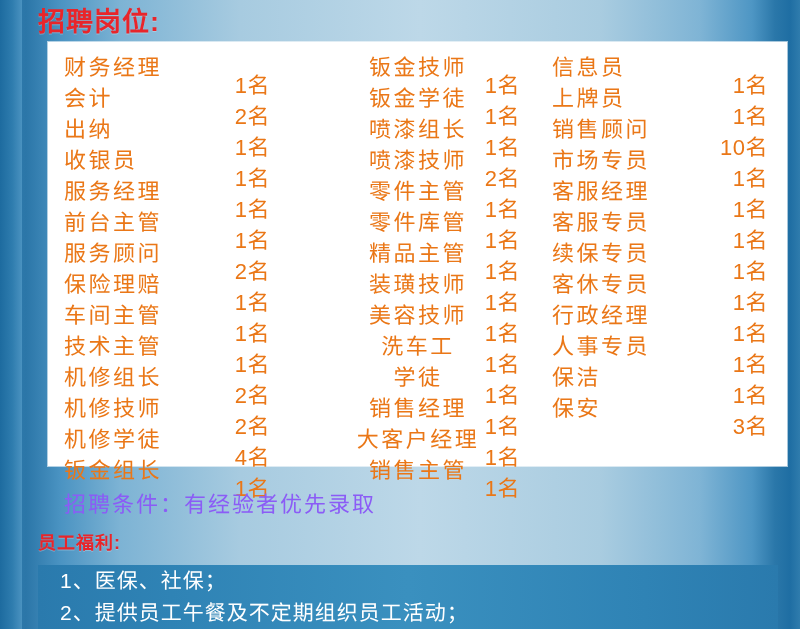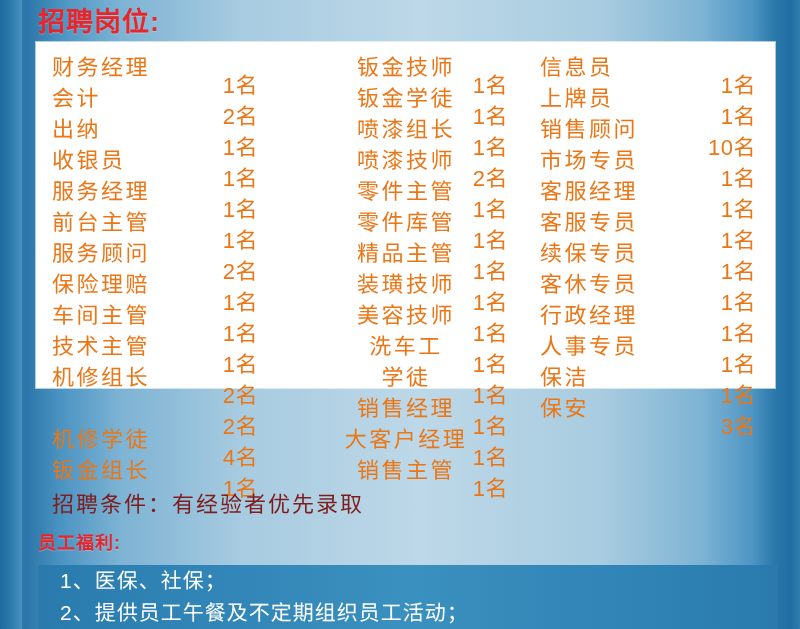--- a/index.html
+++ b/index.html
@@ -73,24 +73,24 @@
   #benefits-heading {
     left: 38px;
     top: 528px;
     font-size: 18px;
     line-height: 30px;
   }
 
   
   #jobs-panel {
     position: absolute;
-    left: 36px;
+    left: 48px;
     top: 42px;
     width: 739px;
-    height: 346px;
+    height: 424px;
     background: #ffffff;
     box-shadow: 0 0 0 1px rgba(255,255,255,0.6);
   }
 
   .jobs-columns {
     position: relative;
     width: 100%;
     height: 100%;
   }
 
@@ -124,21 +124,21 @@
     margin-top: 18px;
   }
   #job-col-0 .job-count { right: 18px; }
   #job-col-1 .job-count { right: 24px; }
   #job-col-2 .job-count { right: 10px; }
 
   #requirement-row {
     position: absolute;
     left: 16px;
     top: 444px;
-    color: #7f1d1d;
+    color: #8b5cf6;
     font-size: 22px;
     letter-spacing: 2px;
     white-space: nowrap;
     font-family: Liberation Mono, monospace;
   }
 
   
   #benefits-box {
     position: absolute;
     left: 38px;
@@ -179,21 +179,21 @@
           <div class="job-row"><span class="job-title">会计</span><span class="job-count">2名</span></div>
           <div class="job-row"><span class="job-title">出纳</span><span class="job-count">1名</span></div>
           <div class="job-row"><span class="job-title">收银员</span><span class="job-count">1名</span></div>
           <div class="job-row"><span class="job-title">服务经理</span><span class="job-count">1名</span></div>
           <div class="job-row"><span class="job-title">前台主管</span><span class="job-count">1名</span></div>
           <div class="job-row"><span class="job-title">服务顾问</span><span class="job-count">2名</span></div>
           <div class="job-row"><span class="job-title">保险理赔</span><span class="job-count">1名</span></div>
           <div class="job-row"><span class="job-title">车间主管</span><span class="job-count">1名</span></div>
           <div class="job-row"><span class="job-title">技术主管</span><span class="job-count">1名</span></div>
           <div class="job-row"><span class="job-title">机修组长</span><span class="job-count">2名</span></div>
-          <div class="job-row"><span class="job-count">2名</span></div>
+          <div class="job-row"><span class="job-title">机修技师</span><span class="job-count">2名</span></div>
           <div class="job-row"><span class="job-title">机修学徒</span><span class="job-count">4名</span></div>
           <div class="job-row"><span class="job-title">钣金组长</span><span class="job-count">1名</span></div>
         </div>
       <div class="job-col" id="job-col-1">
           <div class="job-row"><span class="job-title">钣金技师</span><span class="job-count">1名</span></div>
           <div class="job-row"><span class="job-title">钣金学徒</span><span class="job-count">1名</span></div>
           <div class="job-row"><span class="job-title">喷漆组长</span><span class="job-count">1名</span></div>
           <div class="job-row"><span class="job-title">喷漆技师</span><span class="job-count">2名</span></div>
           <div class="job-row"><span class="job-title">零件主管</span><span class="job-count">1名</span></div>
           <div class="job-row"><span class="job-title">零件库管</span><span class="job-count">1名</span></div>

